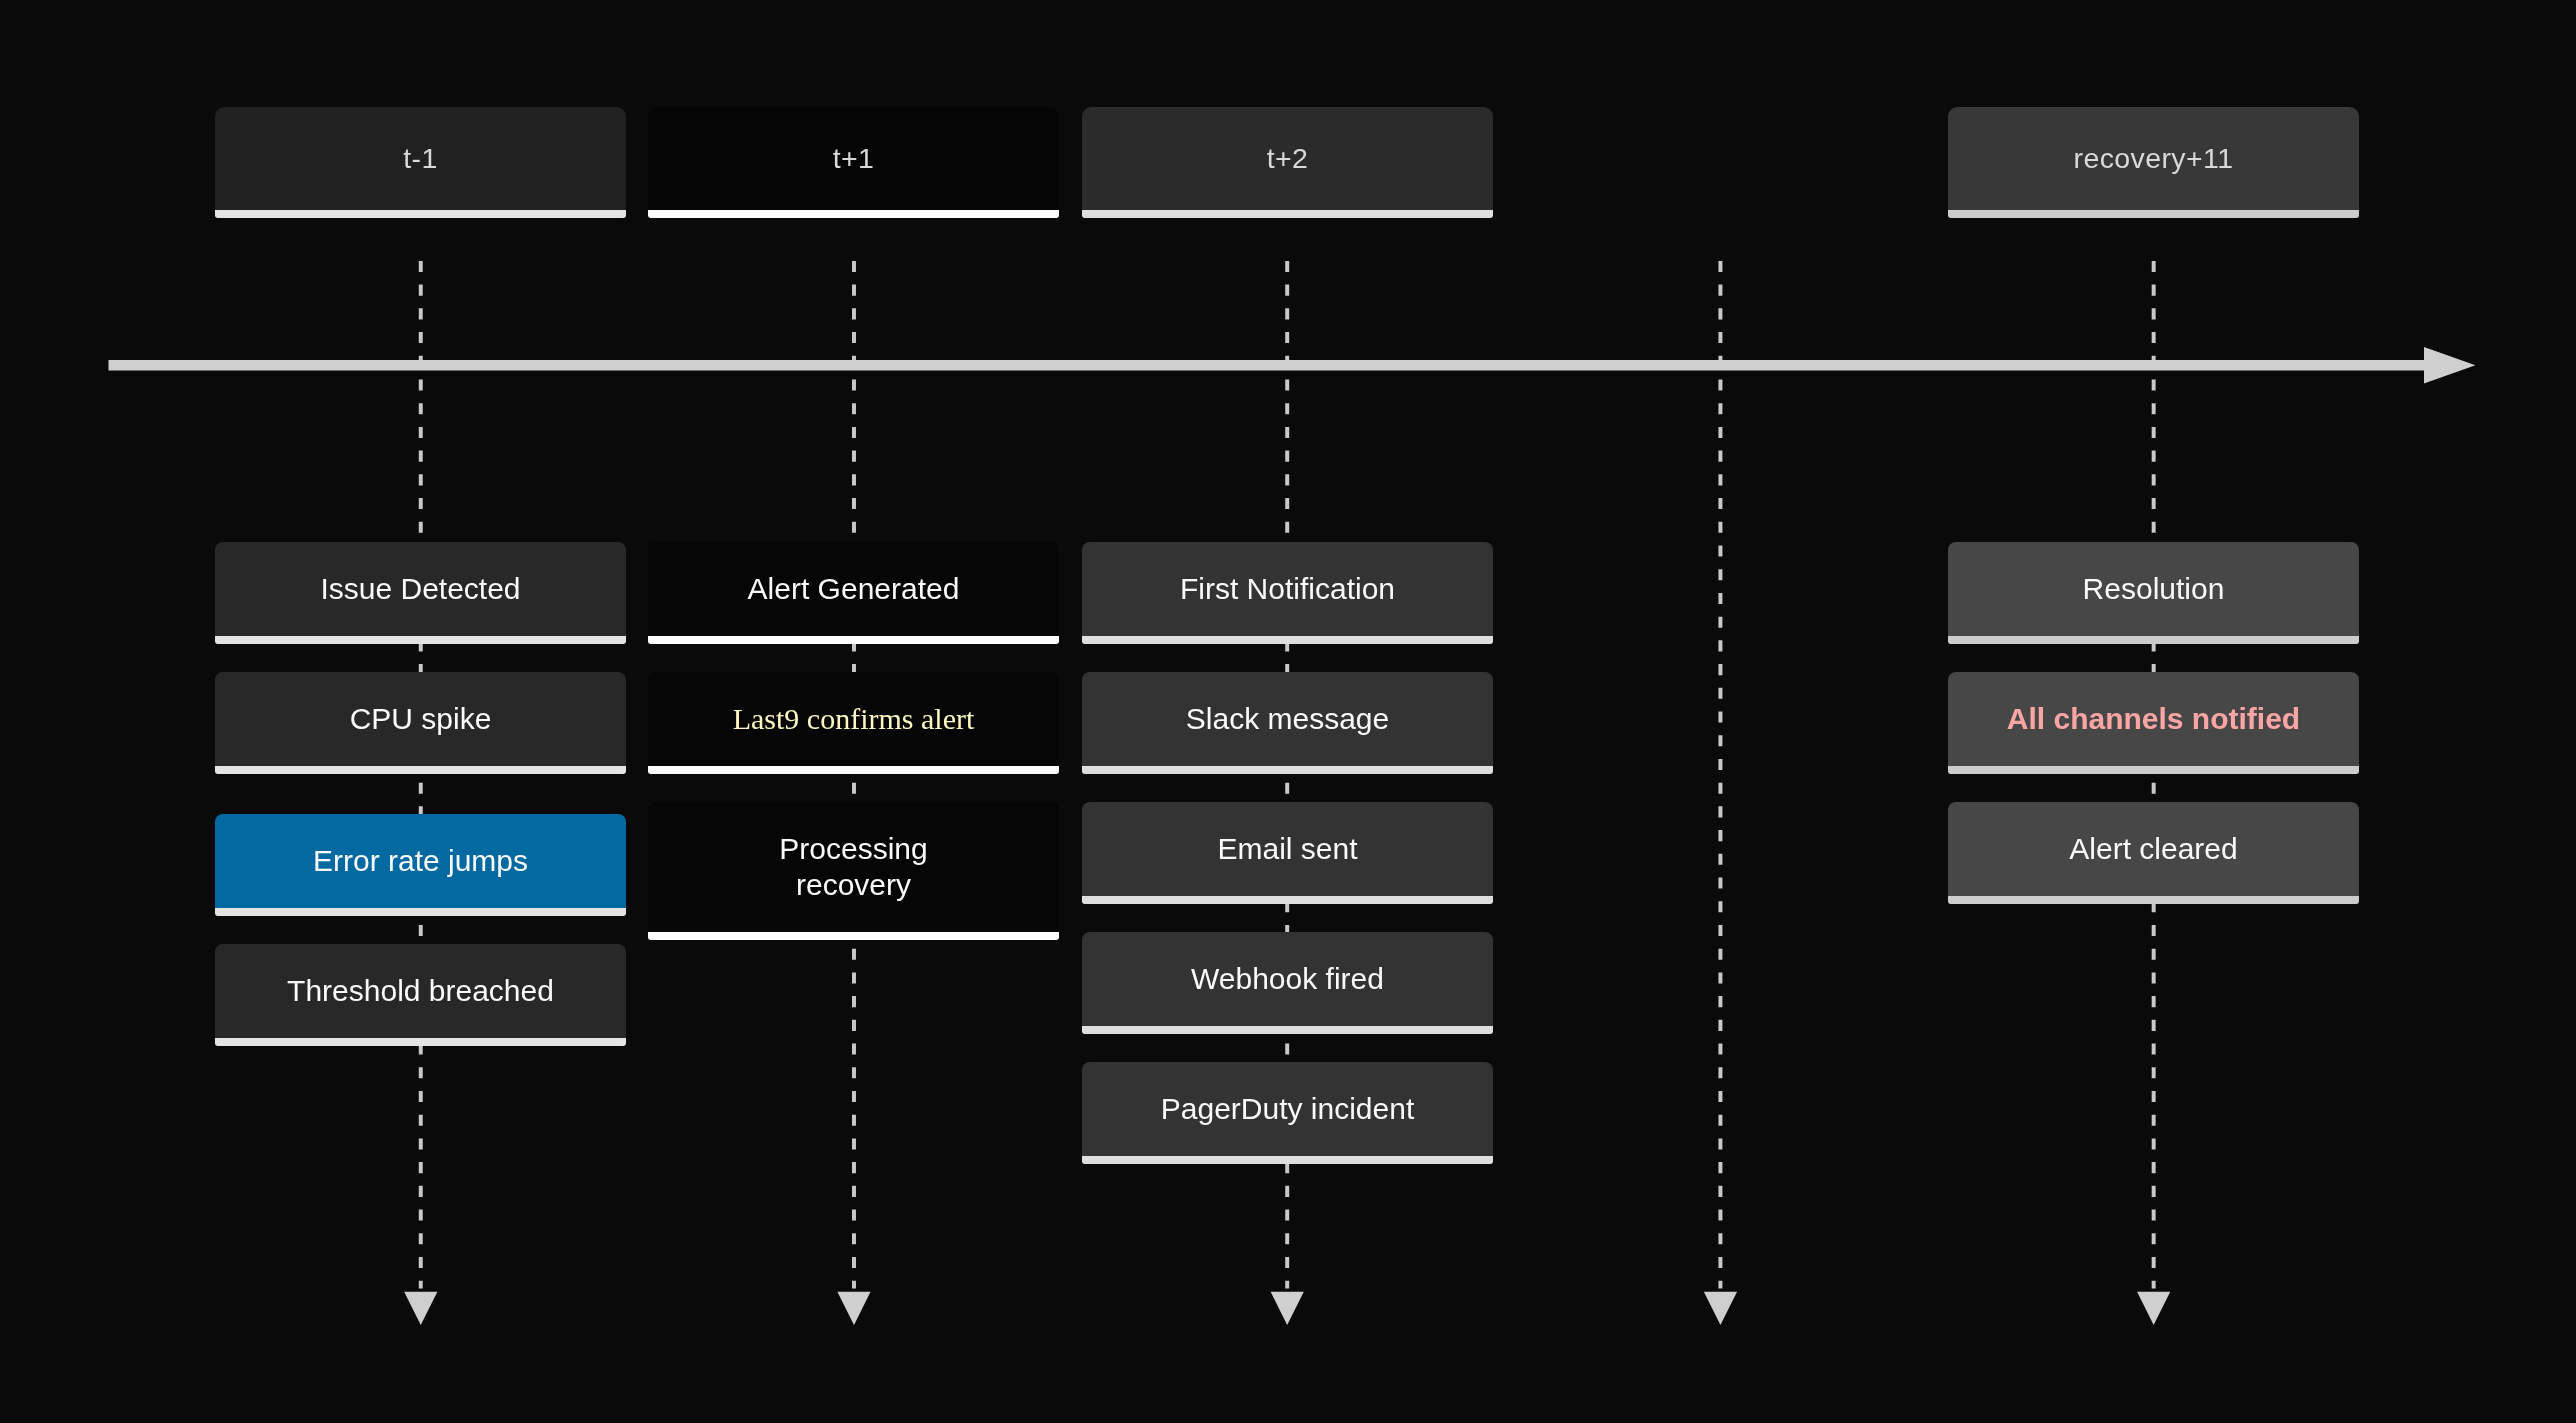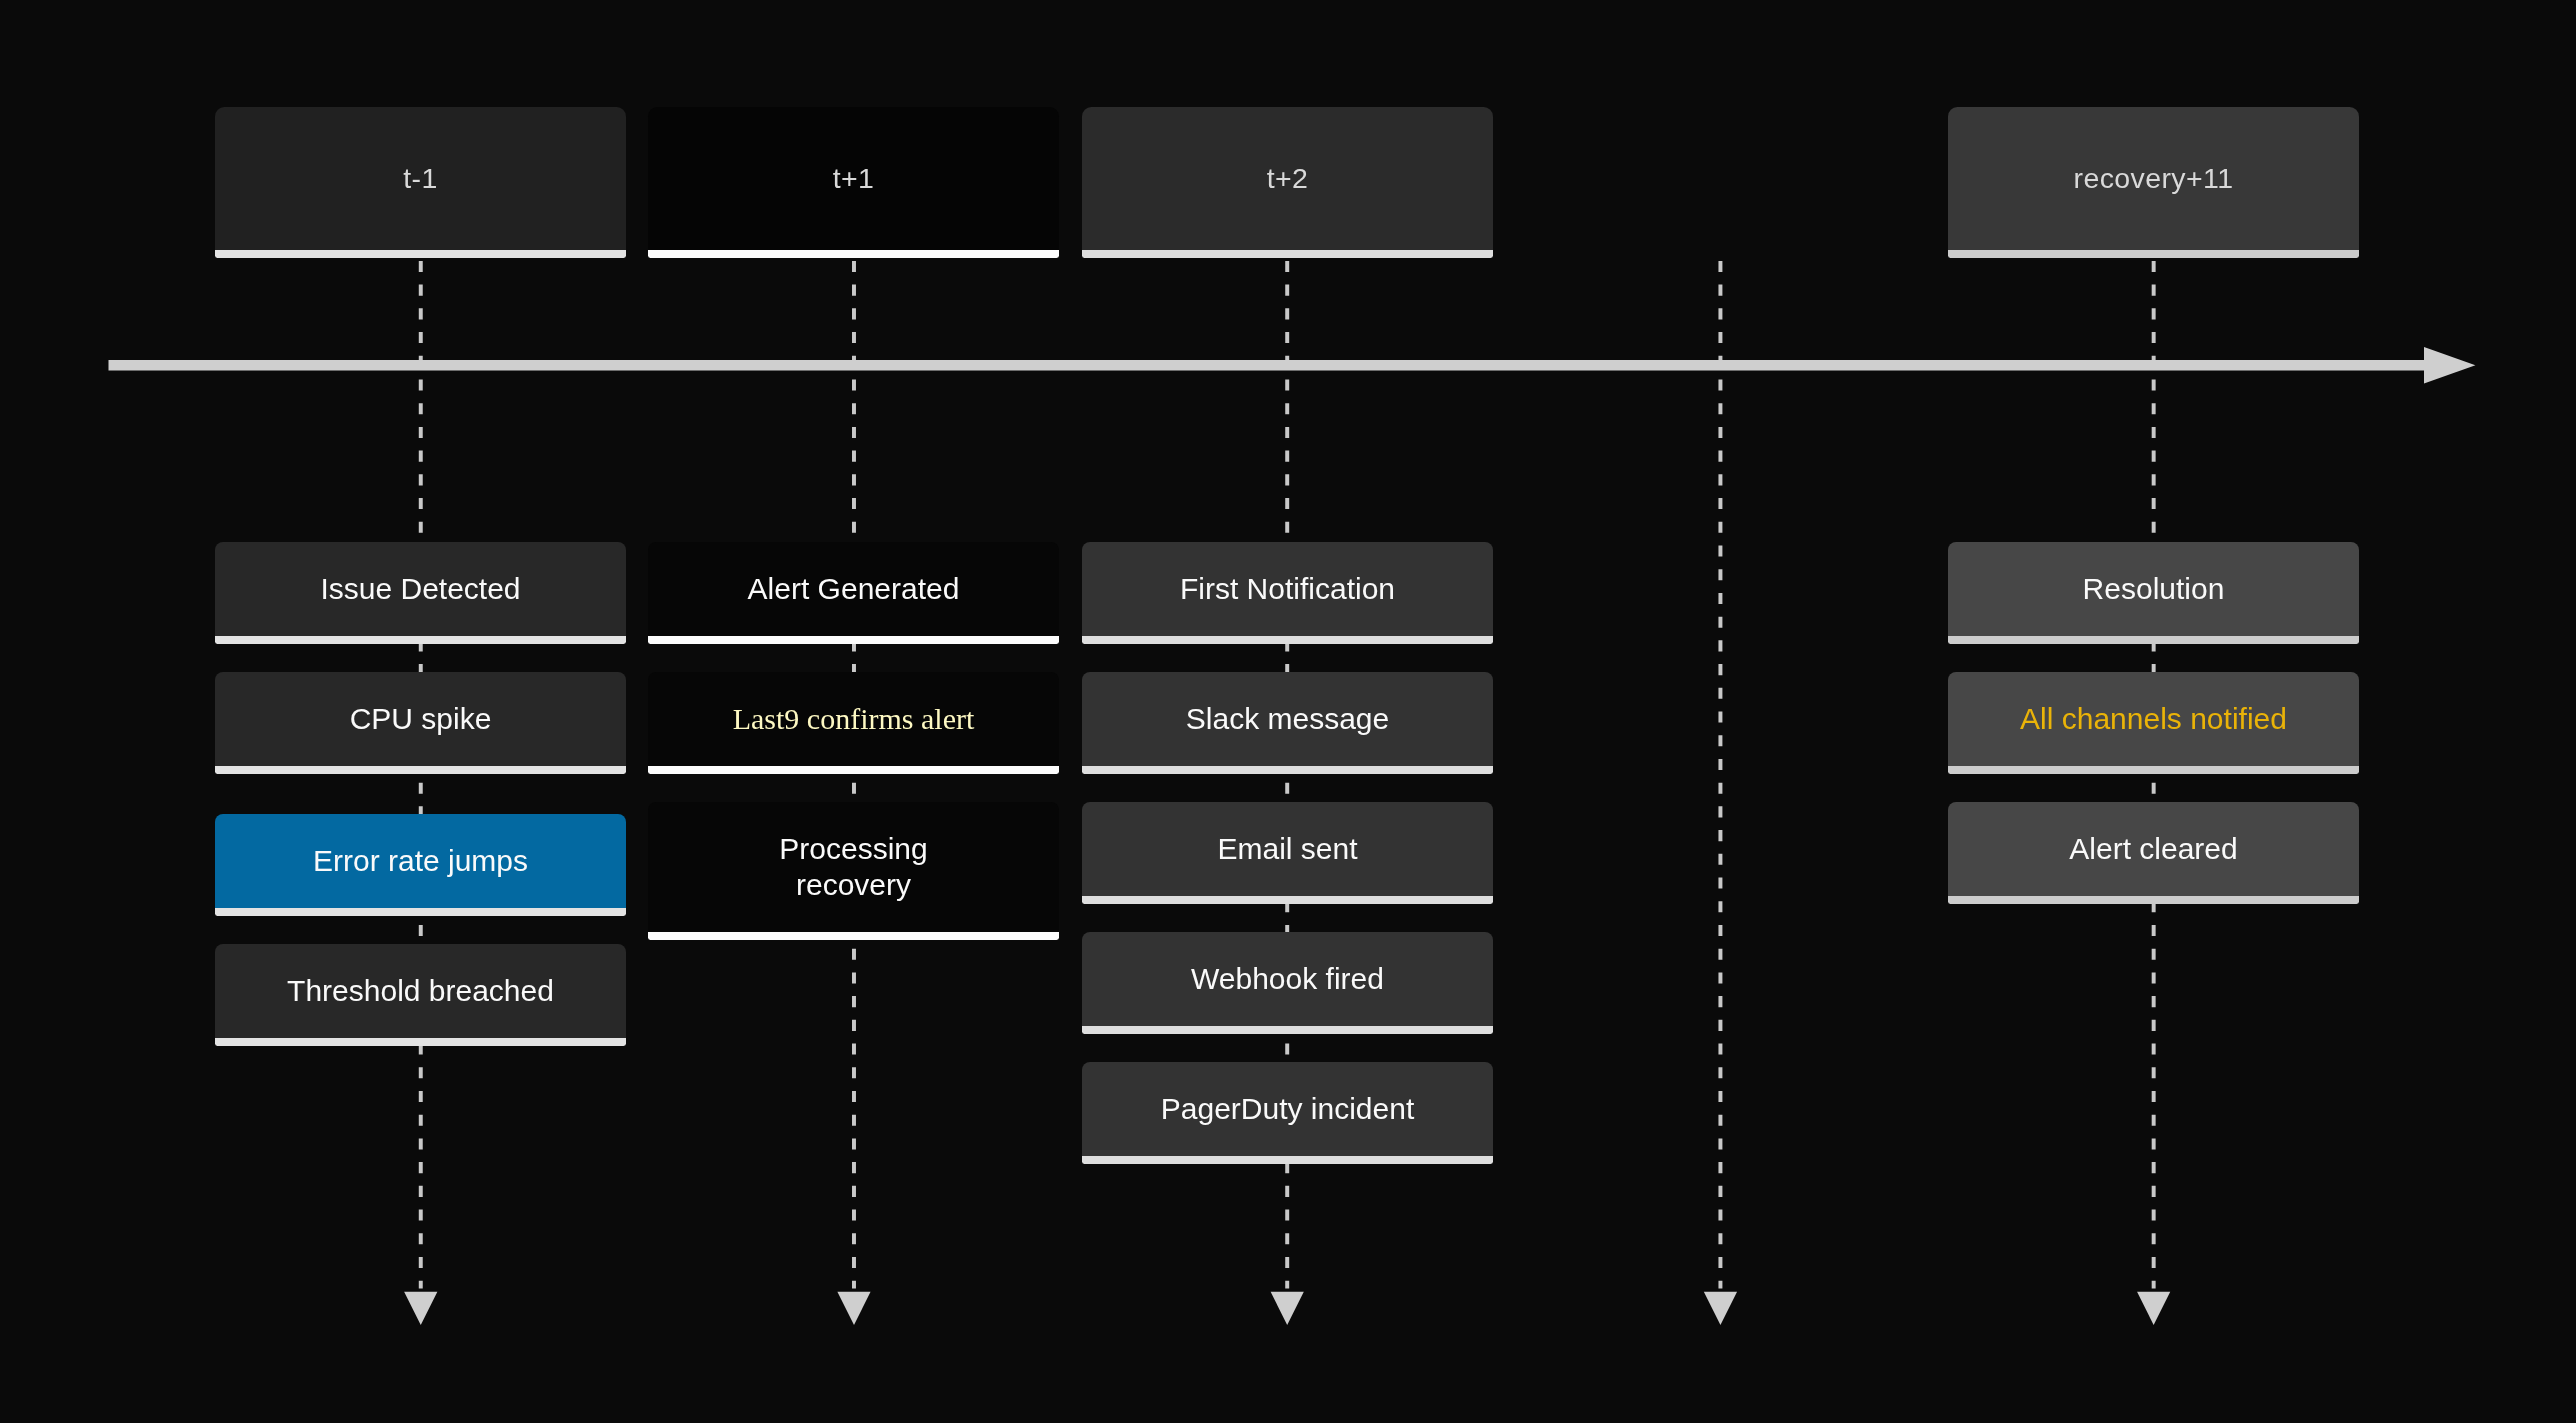--- a/index.html
+++ b/index.html
@@ -8,21 +8,21 @@
     width:2576px;height:1423px;
     overflow:hidden;
     background:#0a0a0a;
     font-family:"Liberation Sans","DejaVu Sans",sans-serif;
   }
   .connectors{position:absolute;left:0;top:0;width:2576px;height:1423px;}
   .dashline{fill:none;stroke-width:5;}
   .axisline{fill:none;stroke-width:13;}
   .col{position:absolute;top:0;width:411px;height:1423px;}
   .hdr{
-    position:absolute;top:107px;left:0;width:100%;height:151px;
+    position:absolute;top:107px;left:0;width:100%;height:111px;
     box-sizing:border-box;
     border-bottom:8px solid #e8e8e8;
     border-radius:9.5px 9.5px 2.4px 2.4px;
     display:flex;align-items:center;justify-content:center;
     font-size:28.5px;letter-spacing:0.4px;
   }
   .rows{
     position:absolute;top:542px;left:0;width:100%;
     display:flex;flex-direction:column;gap:28px;
   }
@@ -89,19 +89,19 @@
       <div class="evt" style="background: rgb(51, 51, 51); border-bottom-color: rgb(222, 222, 222); color: rgb(250, 250, 250);">Webhook fired</div>
       <div class="evt" style="background: rgb(51, 51, 51); border-bottom-color: rgb(222, 222, 222); color: rgb(250, 250, 250);">PagerDuty incident</div>
     </div>
   </section>
 
 
   <section class="col" style="left:1948px">
     <header class="hdr" style="background: rgb(56, 56, 56); border-bottom-color: rgb(204, 204, 204); color: rgb(217, 217, 217);">recovery+11</header>
     <div class="rows">
       <div class="evt" style="background: rgb(71, 71, 71); border-bottom-color: rgb(204, 204, 204); color: rgb(250, 250, 250);">Resolution</div>
-      <div class="evt" style="background: rgb(71, 71, 71); border-bottom-color: rgb(204, 204, 204); color: #eab308;">All channels notified</div>
+      <div class="evt" style="background: rgb(71, 71, 71); border-bottom-color: rgb(204, 204, 204); color: #fca5a5; font-weight: bold;">All channels notified</div>
       <div class="evt" style="background: rgb(71, 71, 71); border-bottom-color: rgb(204, 204, 204); color: rgb(250, 250, 250);">Alert cleared</div>
     </div>
   </section>
 
 </div>
 
 
 </body></html>

